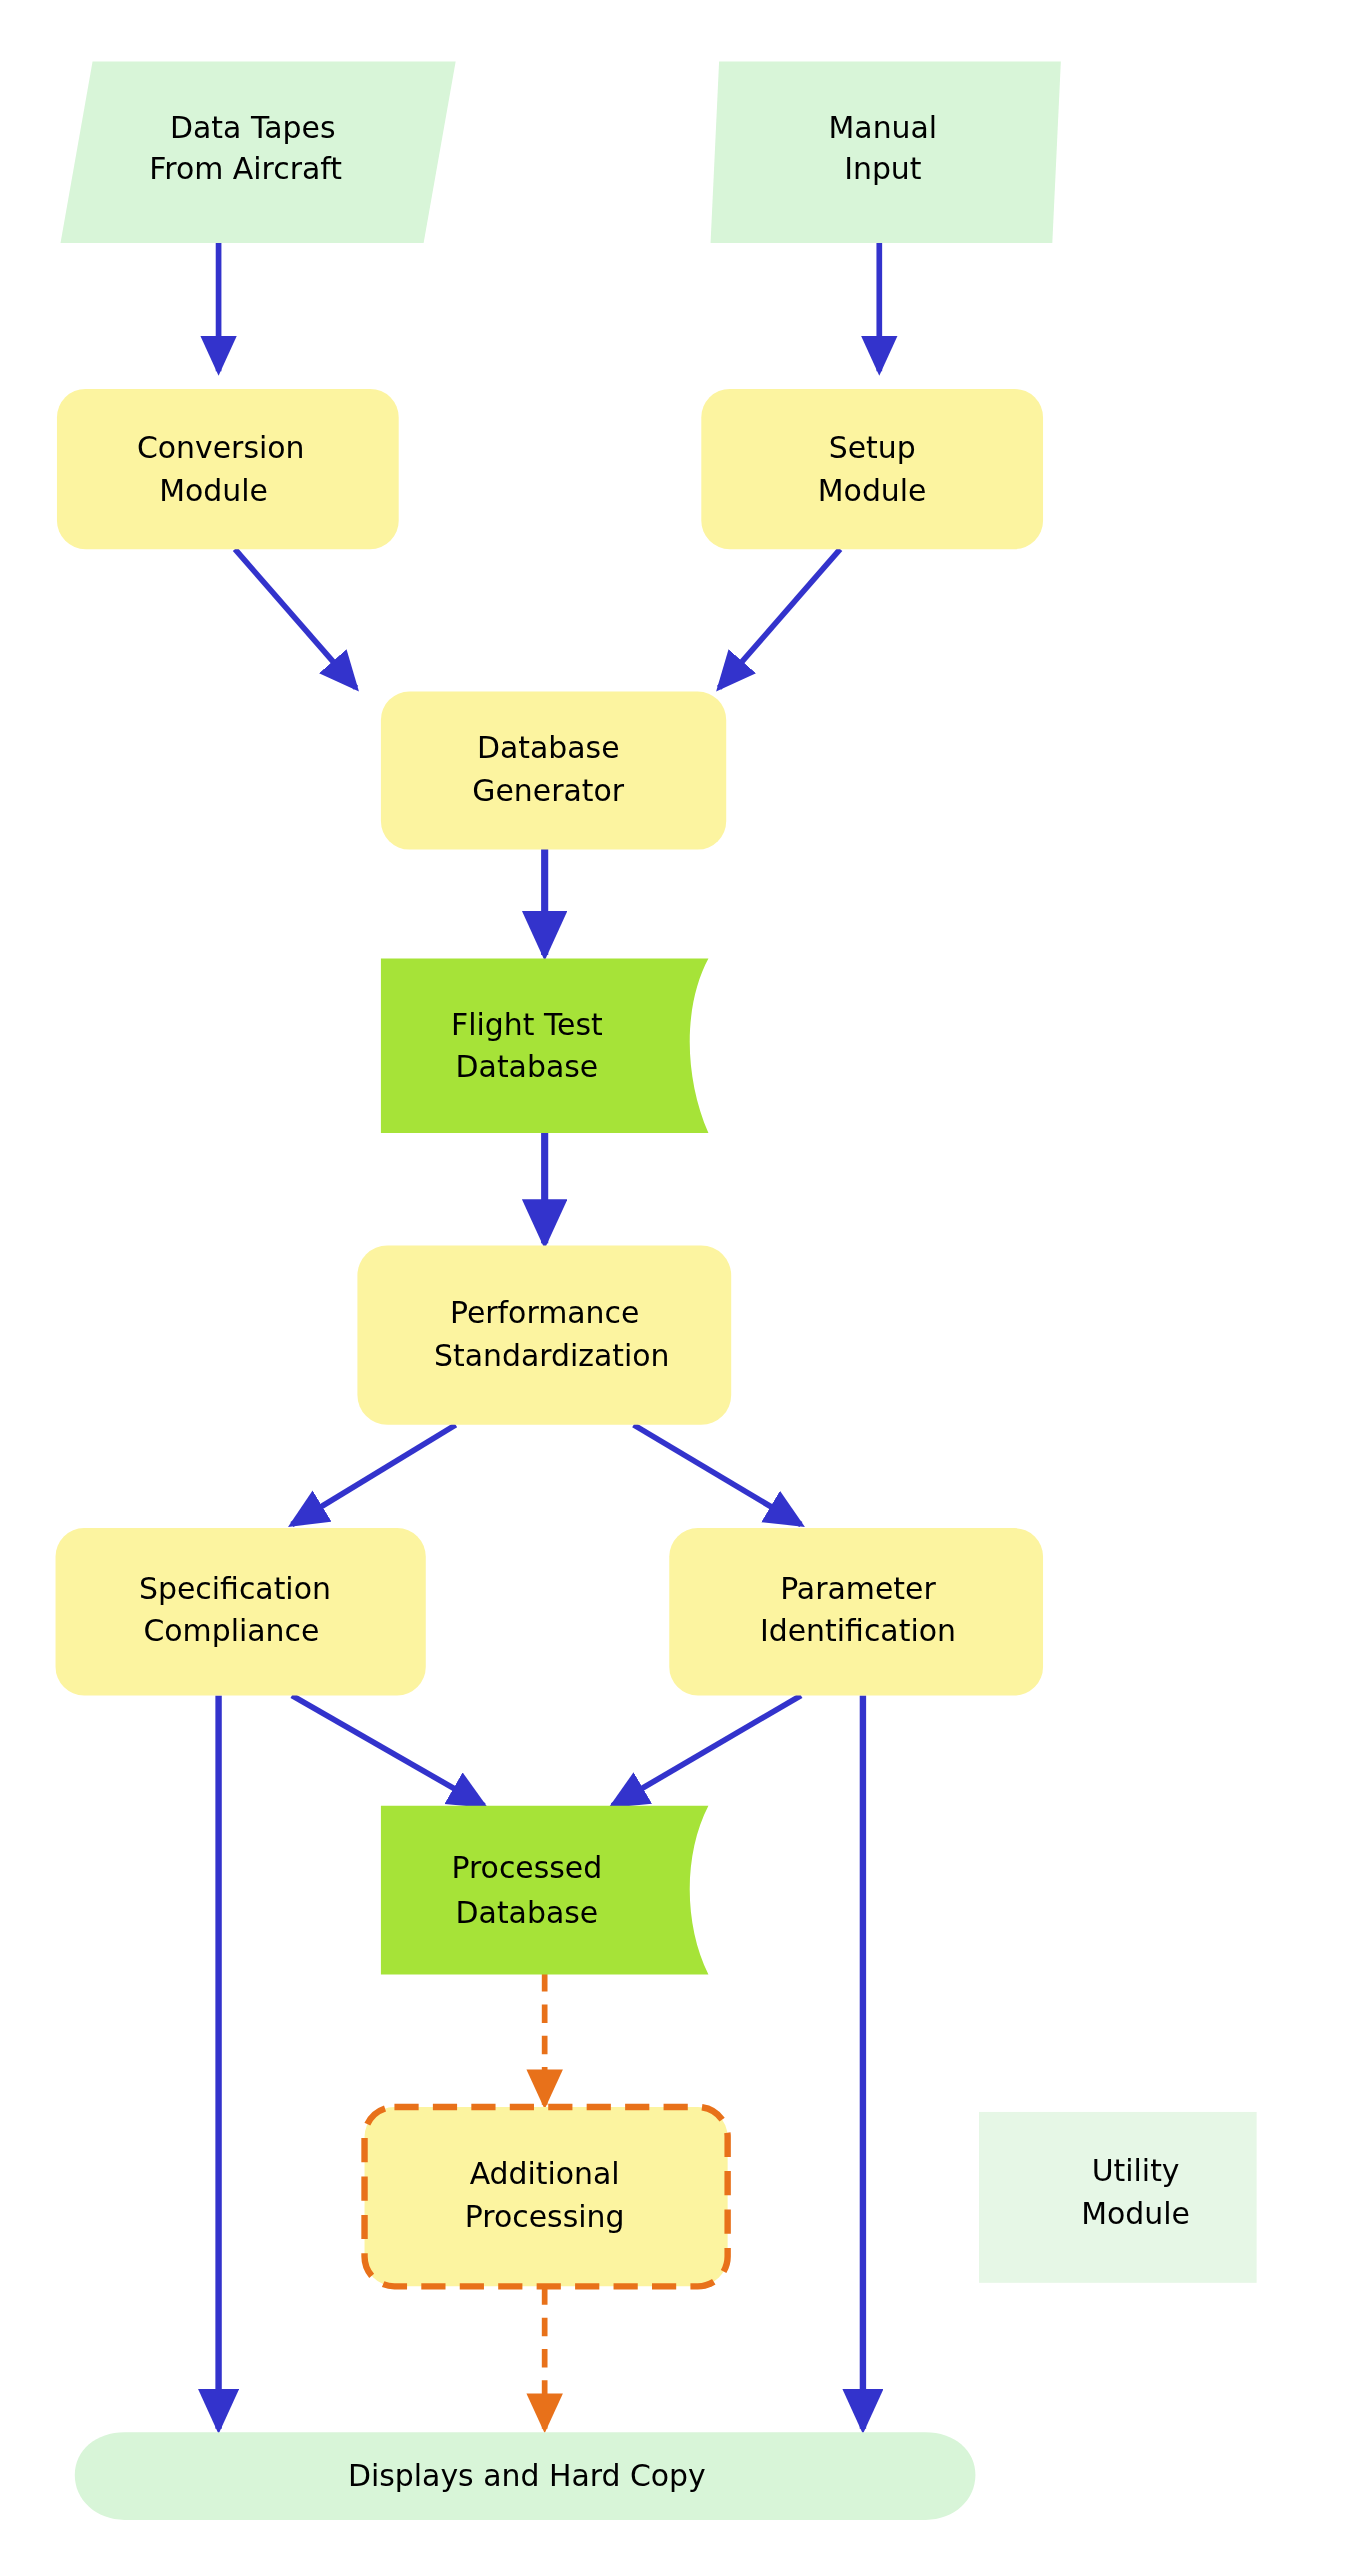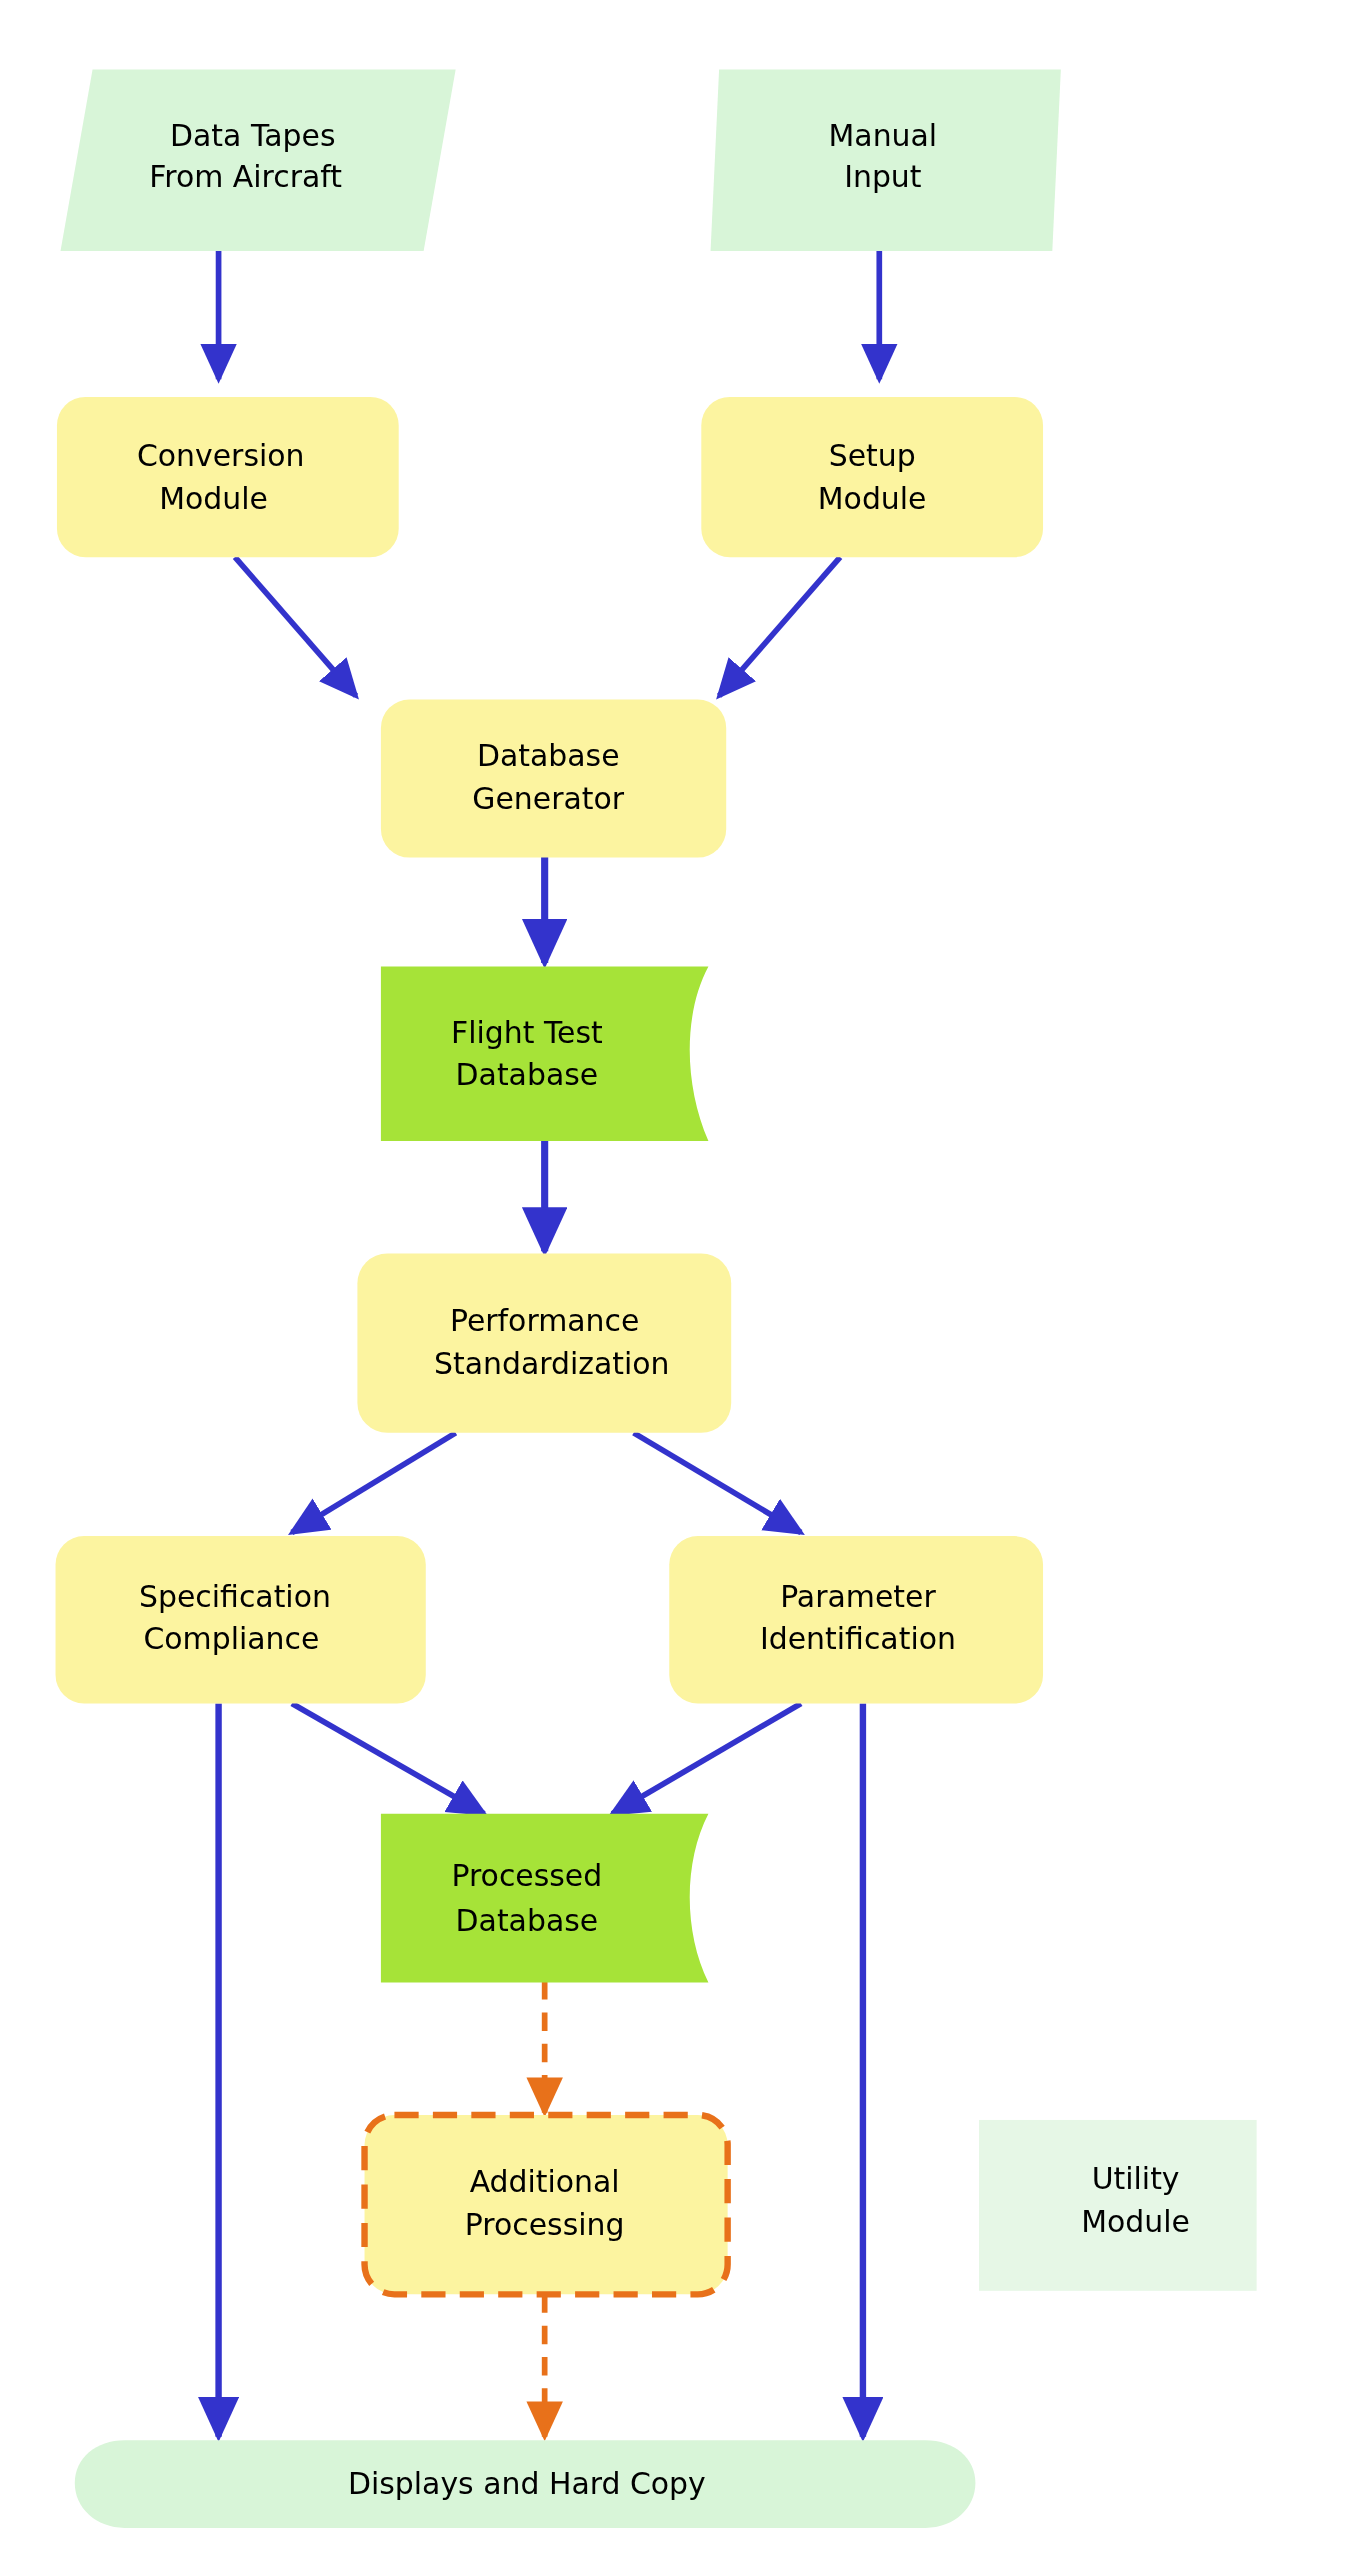--- a/index.html
+++ b/index.html
@@ -10,21 +10,21 @@
   body {
     width: 1367px;
     height: 2576px;
     position: relative;
     font-family: "DejaVu Sans", sans-serif;
     overflow: hidden;
   }
   #diagram {
     position: absolute;
     left: 0;
-    top: 16px;
+    top: 8px;
     width: 1367px;
     height: 2528px;
   }
   svg {
     display: block;
   }
   .node-label {
     font-family: "DejaVu Sans", sans-serif;
     fill: #000000;
     text-anchor: middle;

